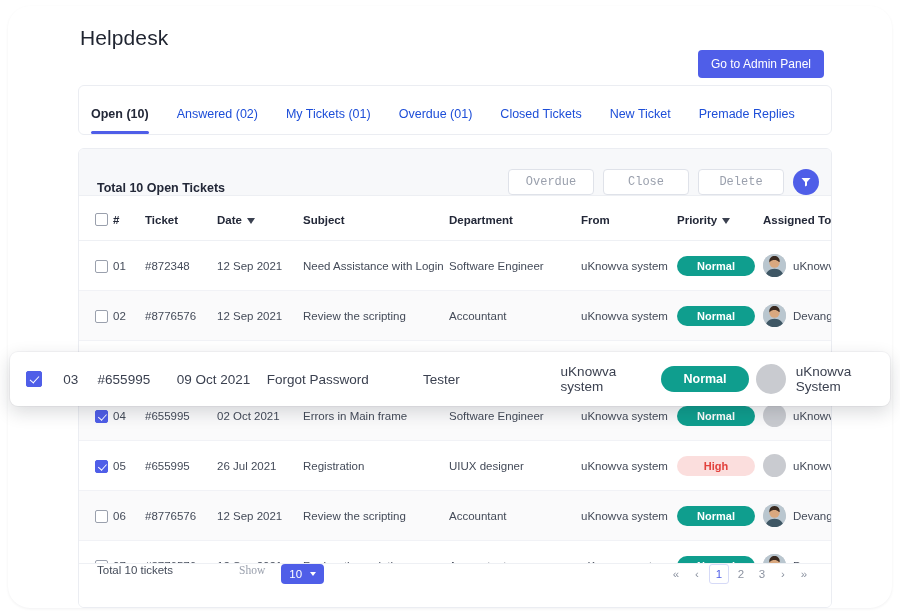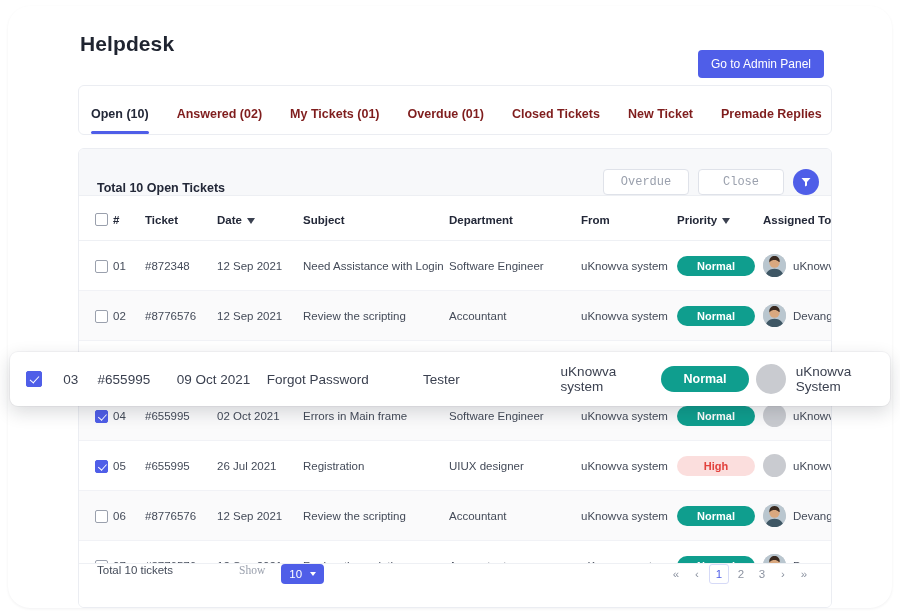--- a/index.html
+++ b/index.html
@@ -28,24 +28,23 @@
     border-radius: 22px;
     box-shadow: 0 1px 3px rgba(16,24,40,.06);
     overflow: hidden;
   }
 
   
   .page-title {
     position: absolute;
     left: 72px; top: 20px;
     font-size: 21px;
-    font-weight: 700;
+    font-weight: 400;
     color: #1f2430;
     letter-spacing: .1px;
-    margin-top: 6px;
   }
 
   .admin-btn {
     position: absolute;
     right: 68px; top: 44px;
     background: #4f5ee8;
     color: #ffffff;
     border: none;
     border-radius: 4px;
     font-family: "Liberation Sans", sans-serif;
@@ -63,26 +62,25 @@
     background: #ffffff;
     border: 1px solid #ebedf2;
     border-radius: 6px;
     display: flex;
     align-items: flex-end;
     padding-left: 12px;
   }
   .tab {
     position: relative;
     font-size: 12.5px;
-    color: #7f1d1d;
+    color: #1d4ed8;
     padding: 0 0 13px 0;
     margin-right: 28px;
     cursor: pointer;
     white-space: nowrap;
-    font-weight: bold;
   }
   .tab.active {
     color: #232838;
     font-weight: 700;
   }
   .tab.active::after {
     content: "";
     position: absolute;
     left: 0; right: 0; bottom: 0;
     height: 3px;
@@ -324,20 +322,21 @@
         <div class="tab">Premade Replies</div>
       </div>
 
     <div class="table-card">
 
       <div class="toolbar">
         <div class="toolbar-title">Total 10 Open Tickets</div>
         <div class="toolbar-actions">
           <button class="tb-btn">Overdue</button>
           <button class="tb-btn">Close</button>
+          <button class="tb-btn">Delete</button>
           <button class="filter-btn">
             <svg width="12" height="12" viewBox="0 0 24 24">
               <path d="M3 4h18l-7 8v7l-4 2v-9z" fill="#ffffff"></path>
             </svg>
           </button>
         </div>
       </div>
 
       <table class="tbl">
         <thead>

